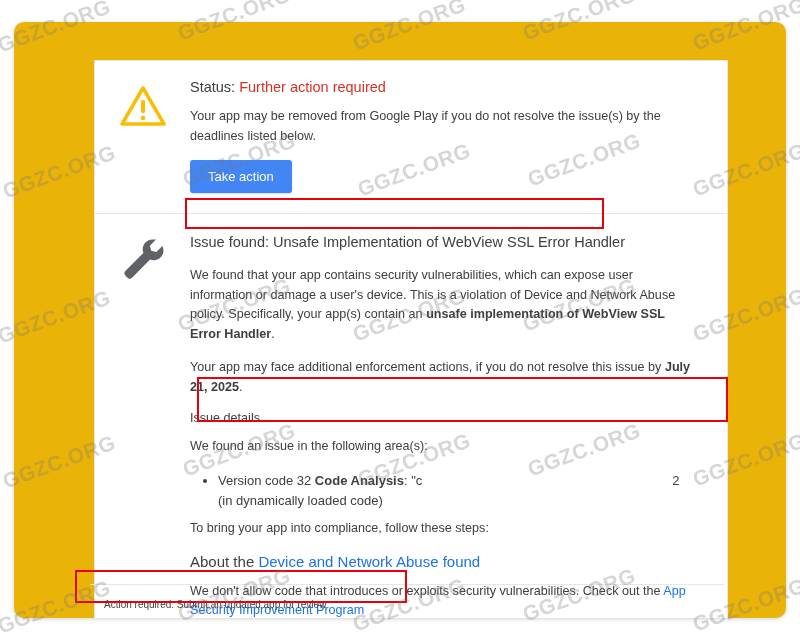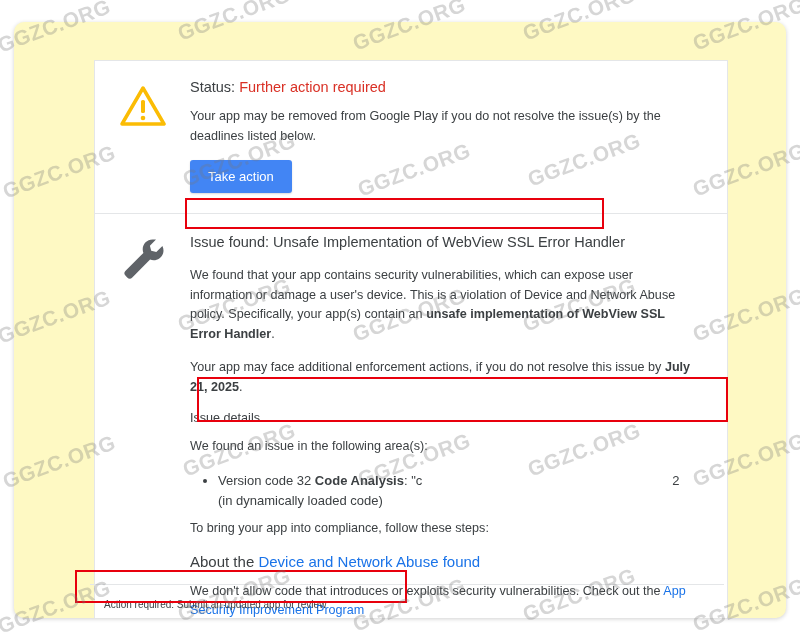--- a/index.html
+++ b/index.html
@@ -33,21 +33,21 @@
     letter-spacing: 0.5px;
   }
 
   
   .page-card {
     position: absolute;
     left: 14px;
     top: 22px;
     width: 772px;
     height: 596px;
-    background: #fef9c3;
+    background: #eab308;
     border-radius: 10px;
     box-shadow: 0 1px 4px rgba(0,0,0,0.18);
     overflow: hidden;
   }
 
   .content-frame {
     position: absolute;
     left: 80px;
     top: 38px;
     width: 634px;

